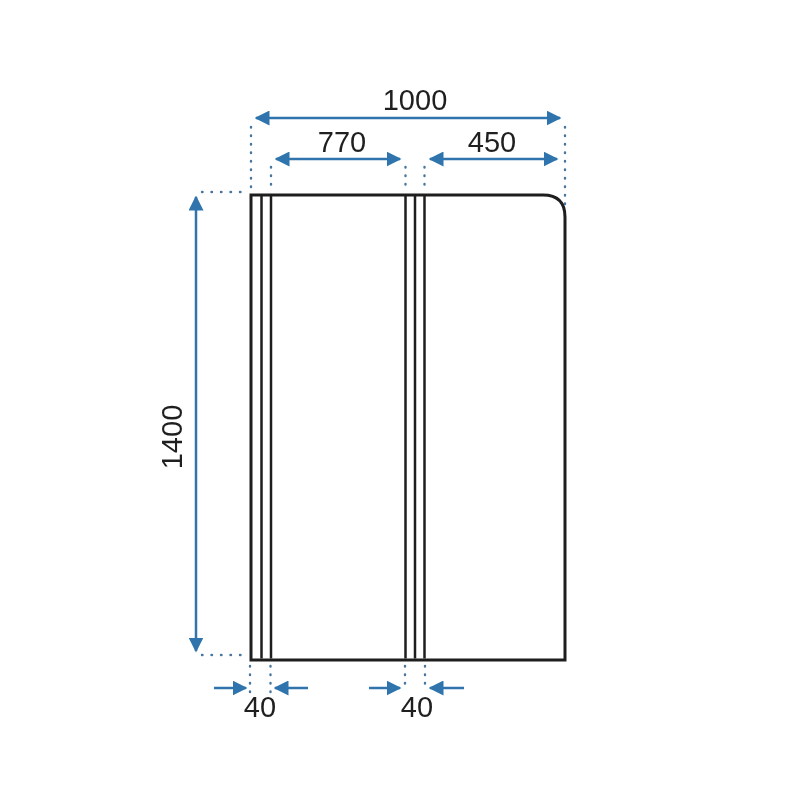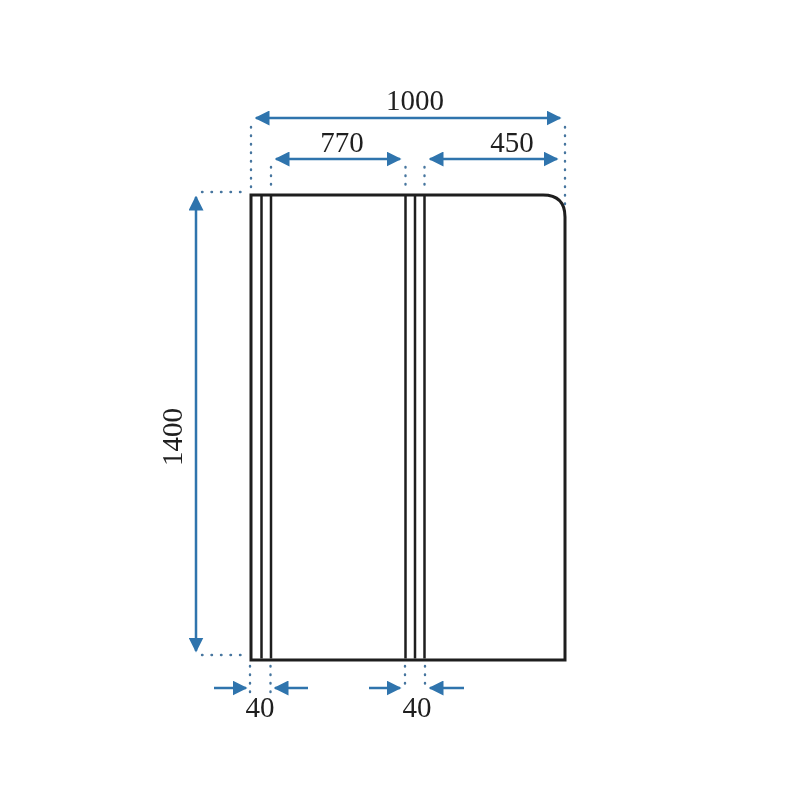--- a/index.html
+++ b/index.html
@@ -2,21 +2,21 @@
 <html><head>
 <meta charset="utf-8">
 <style>
   html, body { margin: 0; padding: 0; background: #ffffff; }
   .canvas {
     position: relative;
     width: 800px;
     height: 800px;
     background: #ffffff;
     overflow: hidden;
-    font-family: Liberation Serif, serif;
+    font-family: Liberation Sans, sans-serif;
   }
   .canvas svg { position: absolute; left: 0; top: 0; }
   .lbl {
     position: absolute;
     transform: translate(-50%, -50%);
     font-size: 29px;
     color: #1f1f1f;
     white-space: nowrap;
     line-height: 1;
   }
@@ -69,21 +69,21 @@
     <line x1="308" y1="688" x2="275" y2="688" stroke="#2f74ad" stroke-width="2.5" marker-end="url(#ah)"></line>
 
     <line x1="369" y1="688" x2="400" y2="688" stroke="#2f74ad" stroke-width="2.5" marker-end="url(#ah)"></line>
     <line x1="464" y1="688" x2="430" y2="688" stroke="#2f74ad" stroke-width="2.5" marker-end="url(#ah)"></line>
   </svg>
 
   <span class="lbl" style="left:415px; top:100px">1000</span>
 
   <span class="lbl" style="left:342px; top:142px">770</span>
 
-  <span class="lbl" style="left:512px; top:142px">450</span>
+  <span class="lbl" style="left:492px; top:142px">450</span>
 
   <span class="lbl rot" style="left:172px; top:437px">1400</span>
 
   <span class="lbl" style="left:260px; top:707px">40</span>
 
   <span class="lbl" style="left:417px; top:707px">40</span>
 
 </div>
 
 </body></html>

